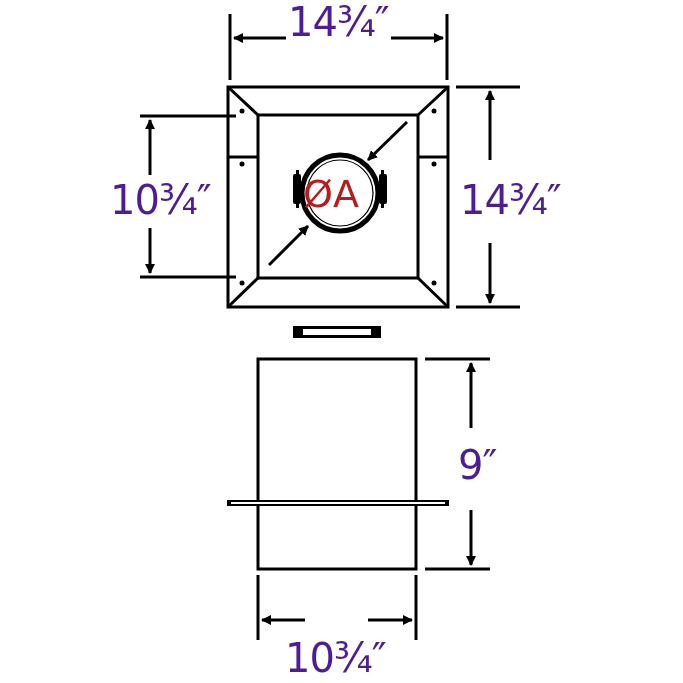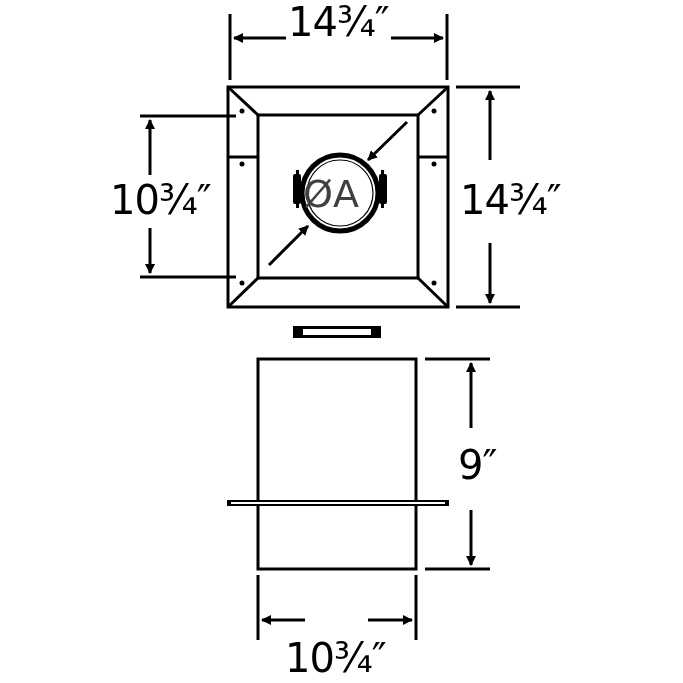--- a/index.html
+++ b/index.html
@@ -2,32 +2,32 @@
 <html><head>
   <meta charset="utf-8">
   <style>
     html, body { margin: 0; padding: 0; background: #ffffff; }
     body { width: 683px; height: 683px; position: relative; overflow: hidden; }
     #canvas { position: absolute; left: 0; top: 0; width: 683px; height: 683px; }
     .dim-label {
       position: absolute;
       font-family: "DejaVu Sans", sans-serif;
       font-size: 40px;
-      color: #000000;
+      color: #4c1d95;
       line-height: 1;
       white-space: nowrap;
       letter-spacing: -1px;
       background: #ffffff;
       padding: 0 2px;
     }
     .center-label {
       position: absolute;
       font-family: "DejaVu Sans", sans-serif;
       font-size: 38px;
-      color: #404040;
+      color: #b91c1c;
       line-height: 1;
       white-space: nowrap;
     }
   </style>
 </head>
 <body>
 
 <div id="canvas">
   <svg width="683" height="683" viewBox="0 0 683 683" xmlns="http://www.w3.org/2000/svg">
     <defs>

